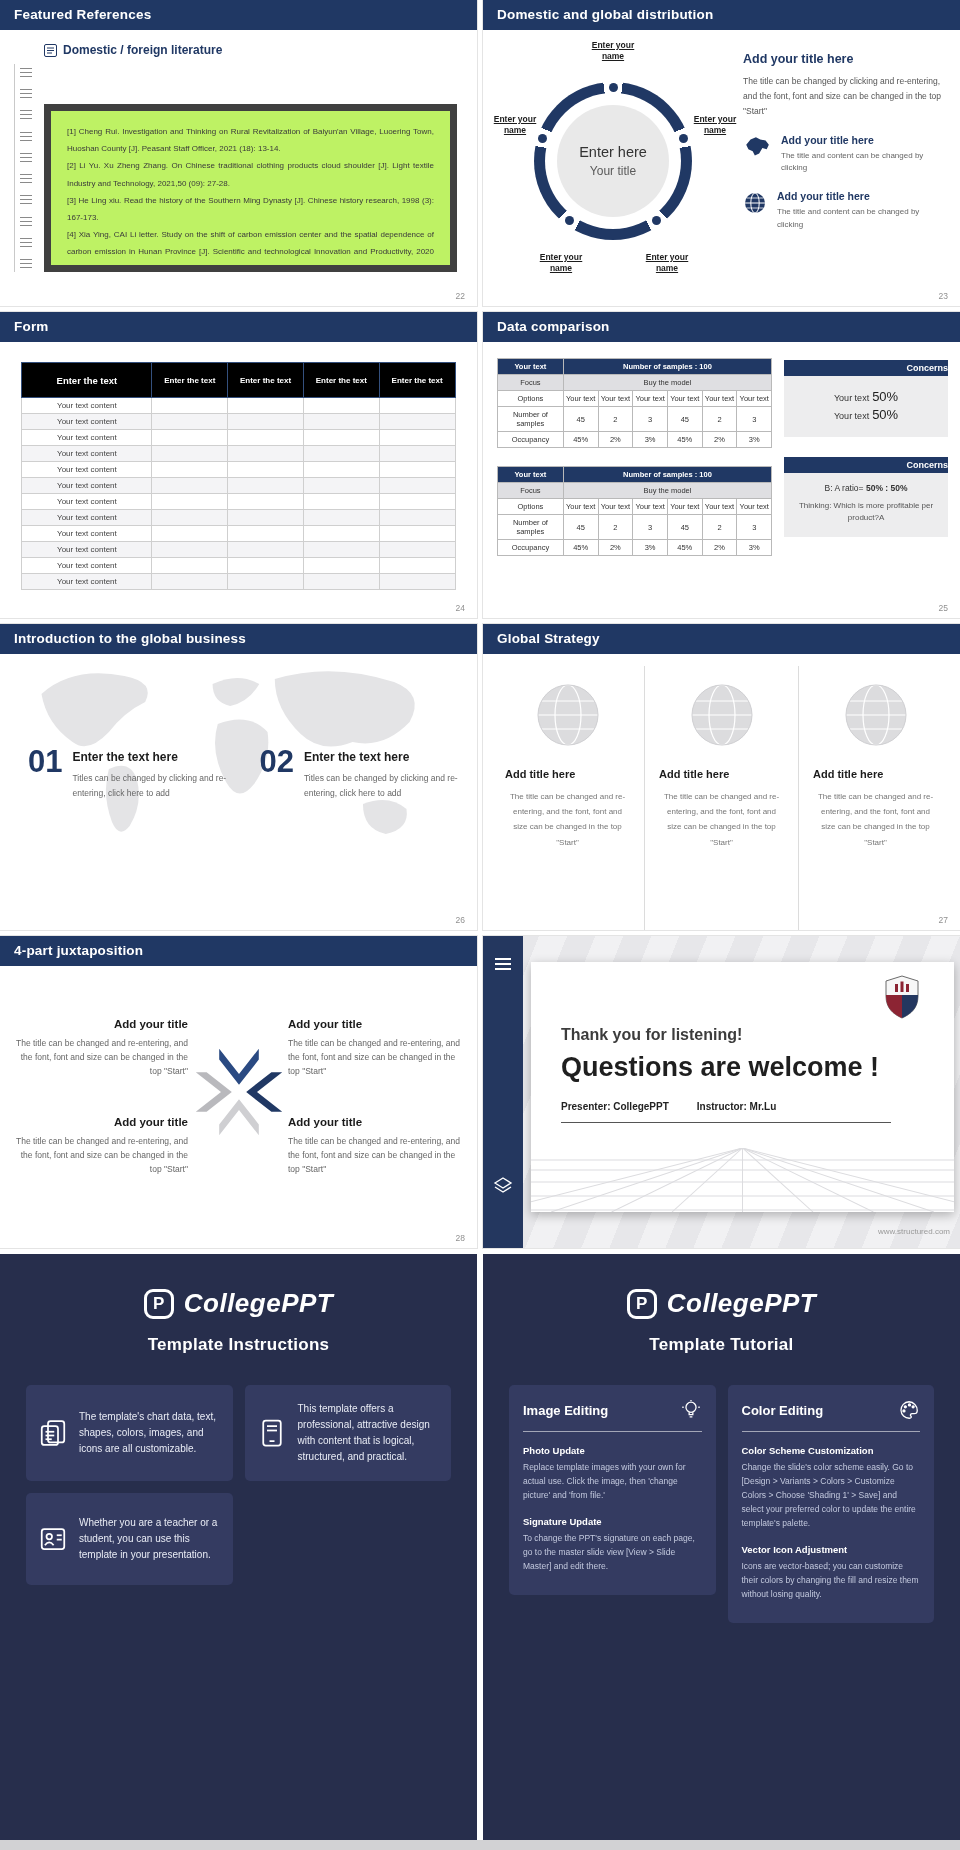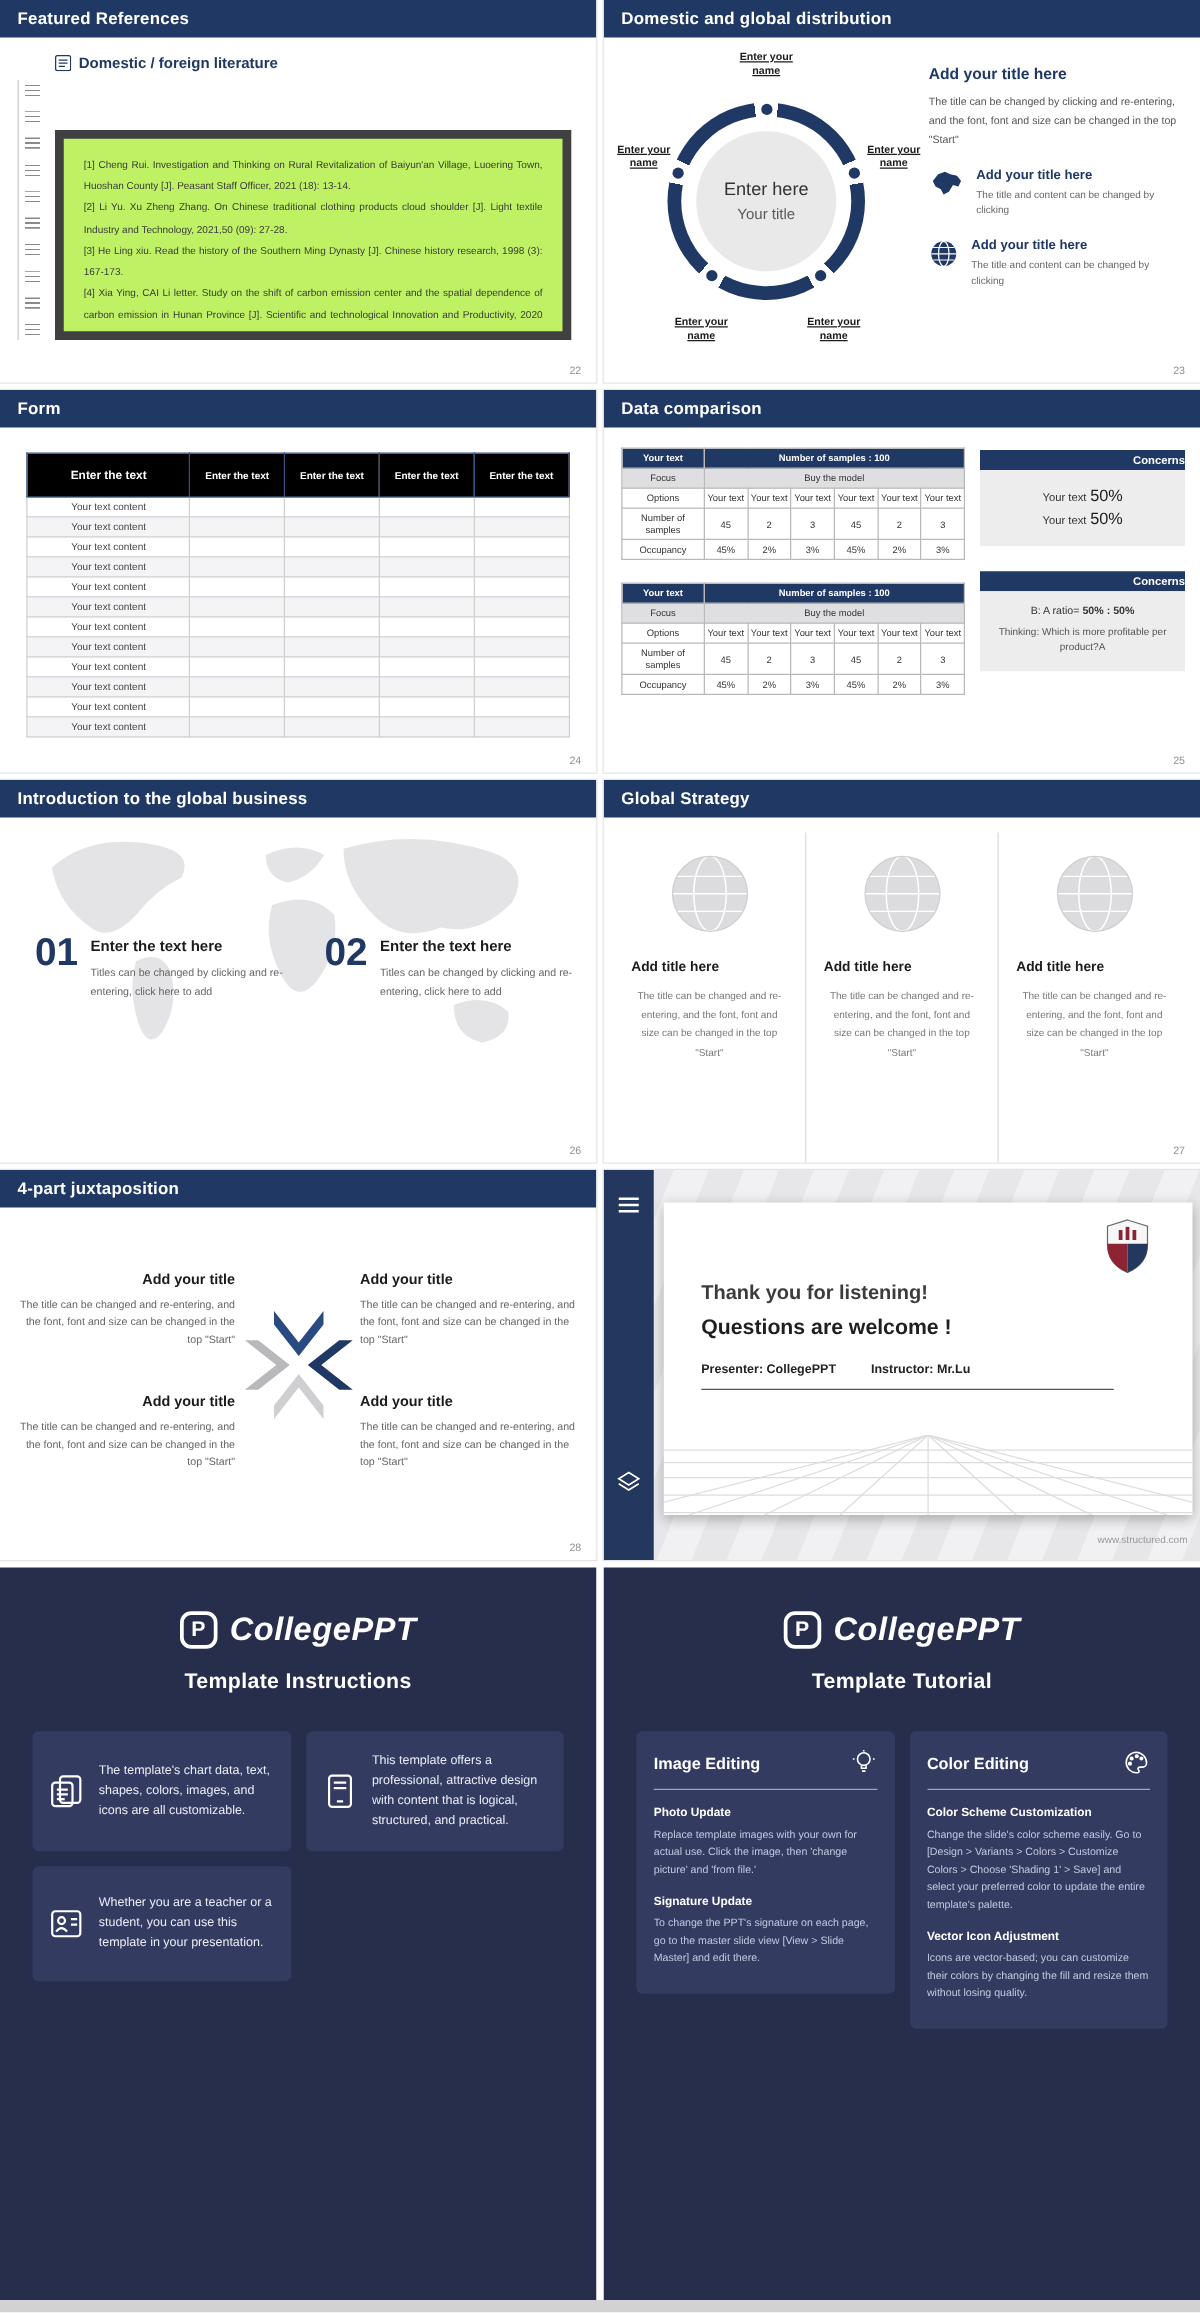--- a/index.html
+++ b/index.html
@@ -96,21 +96,21 @@
   .slide-thanks { background:#ececee; }
   .thanks-bg { position:absolute; inset:0; background:repeating-linear-gradient(112deg,#f1f1f3 0 26px,#e7e7ea 26px 52px); }
   .thanks-strip { position:absolute; left:0; top:0; bottom:0; width:40px; background:#24375f; z-index:3; }
   .hamburger { position:absolute; left:12px; top:22px; width:16px; }
   .hamburger span { display:block; height:2px; background:#fff; margin-bottom:3px; }
   .layers-icon { position:absolute; left:10px; bottom:52px; }
   .thanks-card { position:absolute; left:48px; top:26px; right:6px; bottom:36px; background:#fff; box-shadow:0 3px 10px rgba(0,0,0,.28); z-index:2; overflow:hidden; }
   .shield { position:absolute; top:13px; right:34px; }
   .thanks-text { position:absolute; left:30px; top:64px; }
   .thanks-text h1 { font-size:16px; font-weight:bold; color:#3c3c3c; }
-  .thanks-text h2 { font-size:17px; font-weight:bold; color:#1f1f1f; margin-top:8px; }
+  .thanks-text h2 { font-size:27px; font-weight:bold; color:#1f1f1f; margin-top:8px; }
   .presenter-row { margin-top:18px; font-size:10px; font-weight:bold; color:#222; display:flex; gap:28px; }
   .thanks-line { margin-top:10px; width:330px; border-top:1px solid #555; }
   .grid-svg { position:absolute; left:0; right:0; bottom:0; width:100%; height:64px; }
   .website { position:absolute; right:10px; bottom:12px; font-size:8px; color:#9a9a9a; z-index:4; }
 
   
   .panel { background:#272e4c; padding:34px 26px 0; position:relative; overflow:hidden; }
   .logo-row { display:flex; justify-content:center; align-items:center; gap:10px; }
   .logo-mark { width:30px; height:30px; border:3px solid #fff; border-radius:9px; color:#fff; font-weight:bold; font-size:17px; display:flex; align-items:center; justify-content:center; }
   .logo-text { color:#fff; font-size:26px; font-weight:bold; font-style:italic; letter-spacing:.5px; }

